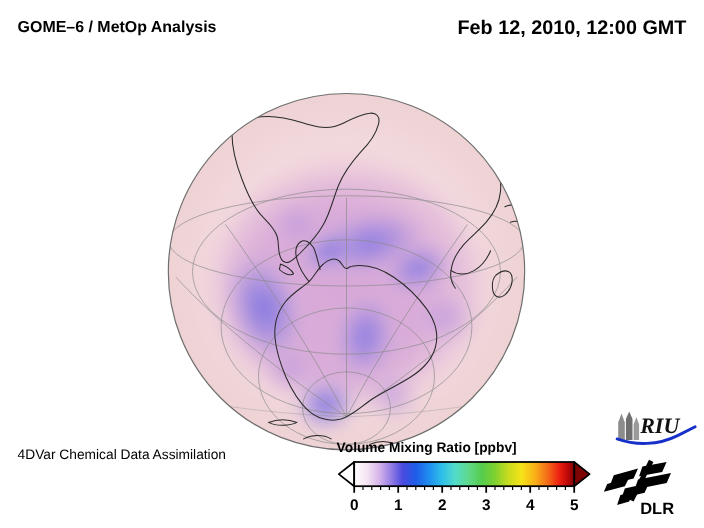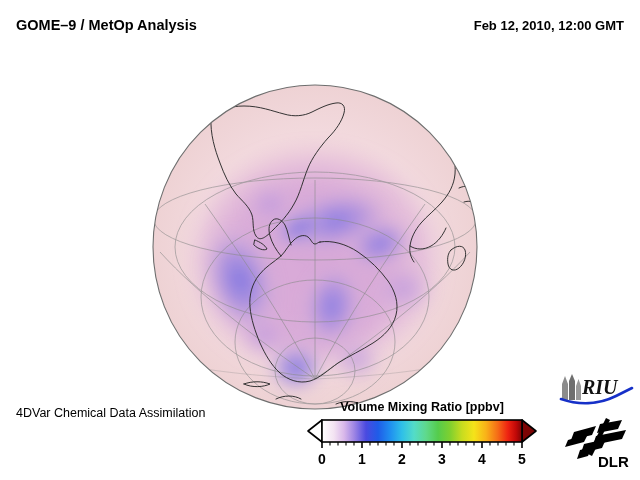--- a/index.html
+++ b/index.html
@@ -23,21 +23,21 @@
     top: 13px;
     font-size: 14.5px;
     font-weight: bold;
     line-height: 25px;
     white-space: nowrap;
   }
   .hdr-right {
     position: absolute;
     right: 16px;
     top: 13px;
-    font-size: 13px;
+    font-size: 18px;
     font-weight: bold;
     line-height: 25px;
     text-align: right;
     white-space: nowrap;
   }
   .hdr-line { display: block; }
   .hdr-right .hdr-line { text-align: right; }
   sub {
     font-size: 0.72em;
     vertical-align: -0.28em;
@@ -69,47 +69,46 @@
   
   #cbar-block {
     position: absolute;
     left: 306px;
     top: 400px;
     width: 232px;
   }
   #cbar-title {
     font-size: 12.5px;
     font-weight: bold;
-    text-align: center;
     white-space: nowrap;
     margin-bottom: 4px;
   }
   #cbar-svg { display: block; }
 
   
   #riu-logo {
     position: absolute;
     left: 558px;
     top: 372px;
     width: 76px;
     height: 34px;
   }
   #dlr-logo {
     position: absolute;
-    left: 562px;
+    left: 546px;
     top: 414px;
     width: 72px;
     height: 60px;
   }
 </style>
 </head>
 <body>
 
 <div class="hdr-left">
-  <span class="hdr-line">GOME–9 / MetOp Analysis</span>
+  <span class="hdr-line">GOME–6 / MetOp Analysis</span>
 </div>
 
 <div class="hdr-right">
   <span class="hdr-line">Feb 12, 2010, 12:00 GMT</span>
 </div>
 
 <div id="globe-wrap">
 <svg id="globe-svg" width="326" height="326" viewBox="0 0 326 326" xmlns="http://www.w3.org/2000/svg">
   <defs>
     <clipPath id="diskClip">

